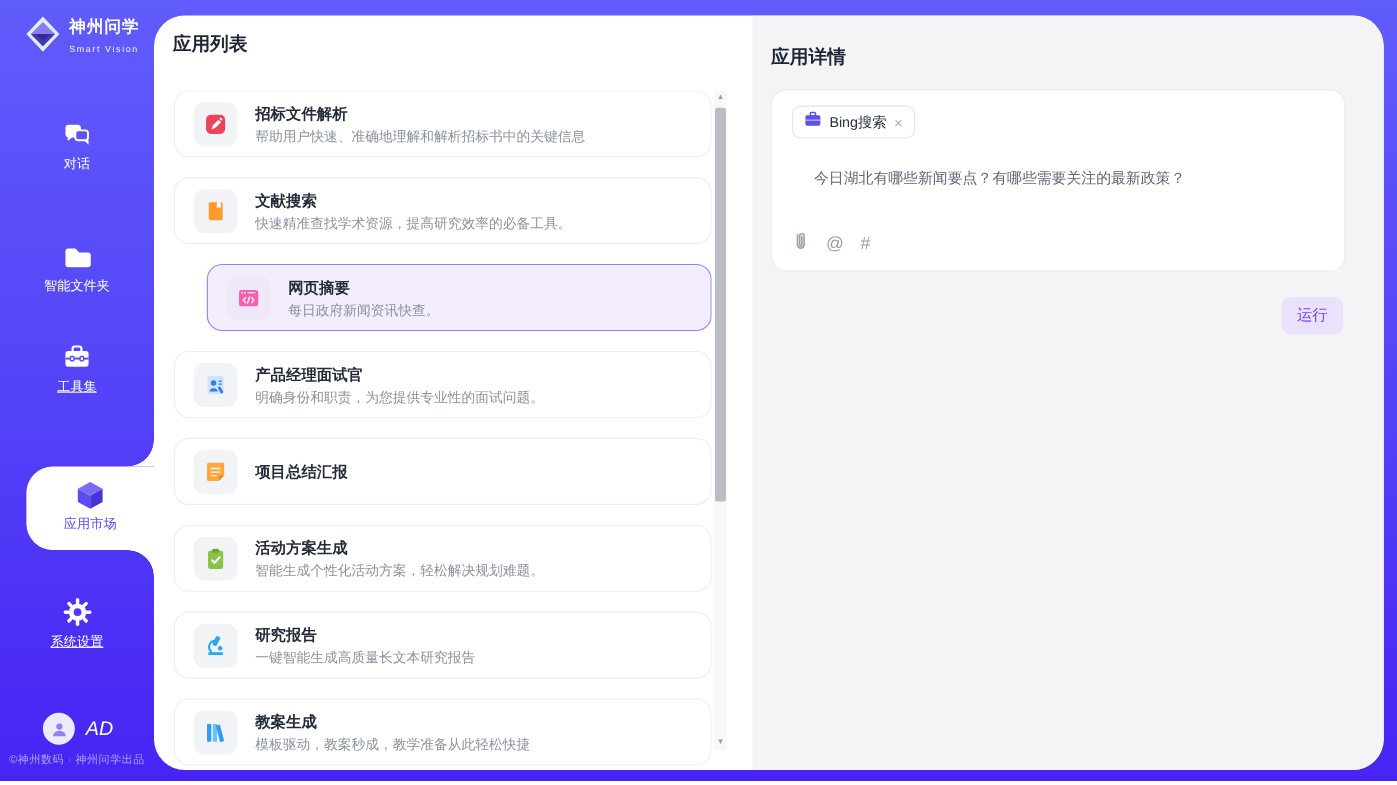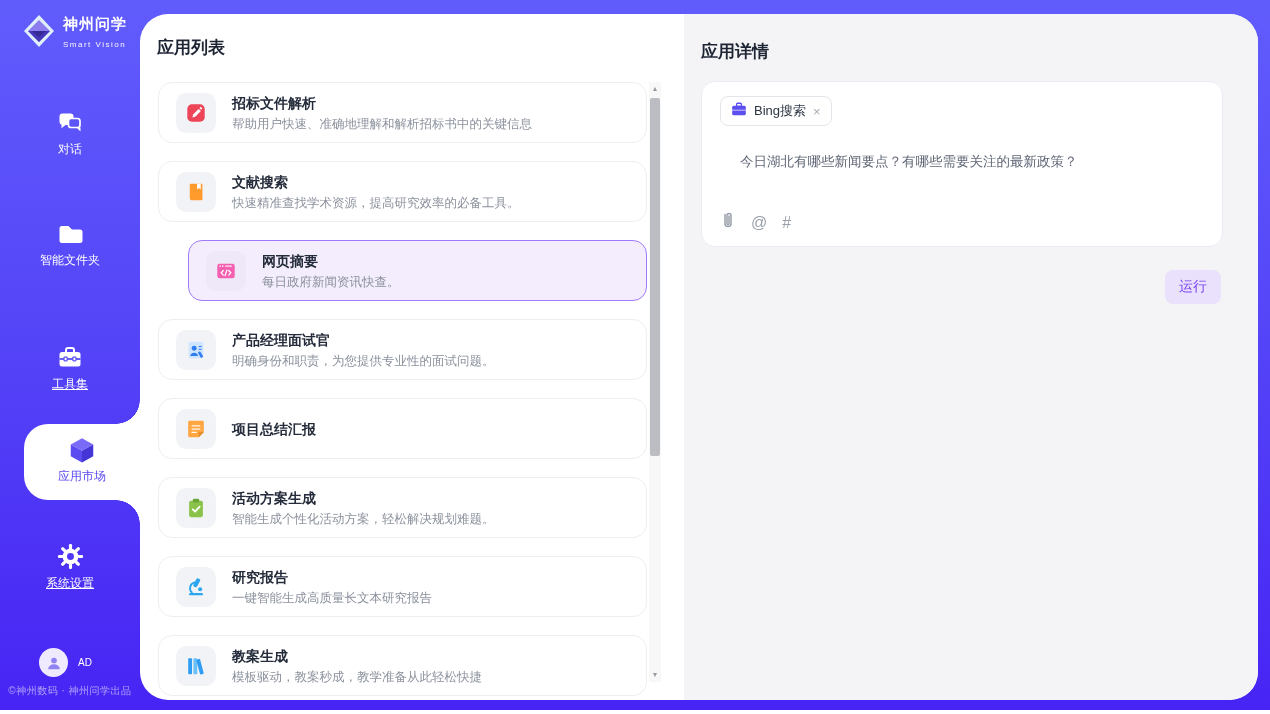--- a/index.html
+++ b/index.html
@@ -10,42 +10,42 @@
   
   .sidebar { position:absolute; left:0; top:0; width:140px; height:100%; }
   .logo { position:absolute; left:21px; top:13px; display:flex; align-items:center; gap:6px; }
   .logo-text { color:#fff; }
   .logo-name { font-size:15px; font-weight:bold; letter-spacing:1px; line-height:17px; }
   .logo-sub { font-size:8px; letter-spacing:1.5px; opacity:.95; }
   .nav-item { position:absolute; left:0; width:140px; text-align:center; cursor:pointer; }
   .nav-item svg { display:block; margin:0 auto; }
   .nav-label { display:block; margin-top:5px; font-size:12px; color:#fff; }
   .nav-label.u { text-decoration:underline; }
-  .ni-chat { top:110px; } .ni-folder { top:221px; } .ni-tool { top:345px; } .ni-settings { top:543px; }
+  .ni-chat { top:110px; } .ni-folder { top:221px; } .ni-tool { top:312px; } .ni-settings { top:543px; }
 
   .active-bubble { position:absolute; left:24px; top:424px; width:116px; height:76px;
                    background:#fff; border-radius:24px 0 0 24px; text-align:center; cursor:pointer; }
   .active-bubble::before { content:""; position:absolute; right:0; top:-24px; width:24px; height:24px;
                    background:radial-gradient(circle 24px at 0 0, rgba(0,0,0,0) 23.5px, #fff 24px); }
   .active-bubble::after  { content:""; position:absolute; right:0; bottom:-24px; width:24px; height:24px;
                    background:radial-gradient(circle 24px at 0 100%, rgba(0,0,0,0) 23.5px, #fff 24px); }
   .active-bubble svg { display:block; margin:11px auto 0; }
   .active-bubble .nav-label { color:#5b4bf0; margin-top:3px; }
 
   .user-row { position:absolute; left:39px; top:648px; display:flex; align-items:center; gap:10px; cursor:pointer; }
   .avatar { width:29px; height:29px; border-radius:50%; background:#efeaff; display:flex; align-items:center; justify-content:center; }
-  .user-name { color:#fff; font-size:10px; }
+  .user-name { color:#fff; font-size:18px;font-style:italic; }
   .copyright { position:absolute; left:0; top:684px; width:140px; text-align:center;
                font-size:10px; color:rgba(255,255,255,.55); letter-spacing:.5px; white-space:nowrap; }
 
   
   .main { position:absolute; left:140px; top:14px; width:1118px; height:686px;
           background:#fff; border-radius:28px; overflow:hidden; }
   .panel-title { position:absolute; font-size:17px; font-weight:bold; color:#1d2433; }
-  .list-title { left:17px; top:22px; }
+  .list-title { left:17px; top:14px; }
 
   .list { position:absolute; left:18px; top:68px; width:489px; height:618px; overflow:hidden;
           display:flex; flex-direction:column; gap:18px; }
   .card { flex:0 0 61px; background:#fff; border:1px solid #eceef2; border-radius:14px;
           display:flex; align-items:center; padding:0 14px 0 17px; gap:16px; cursor:pointer; }
   .card.selected { background:#f3edfd; border:1.5px solid #a07bf8;margin-left:30px; }
   .tile { flex:0 0 40px; width:40px; height:40px; border-radius:10px; background:#f2f3f6;
           display:flex; align-items:center; justify-content:center; }
   .card.selected .tile { background:#efe8f8; }
   .ctext { min-width:0; }

